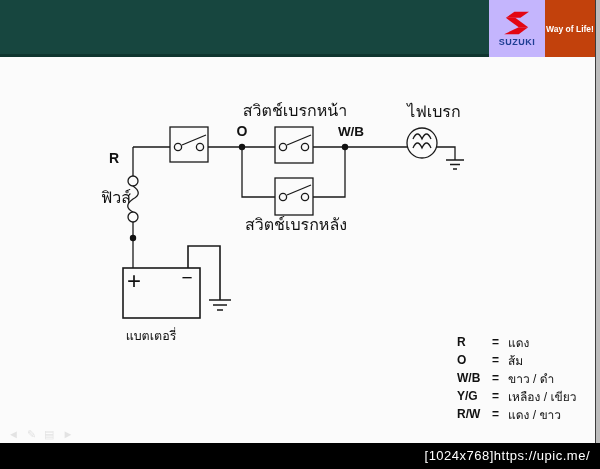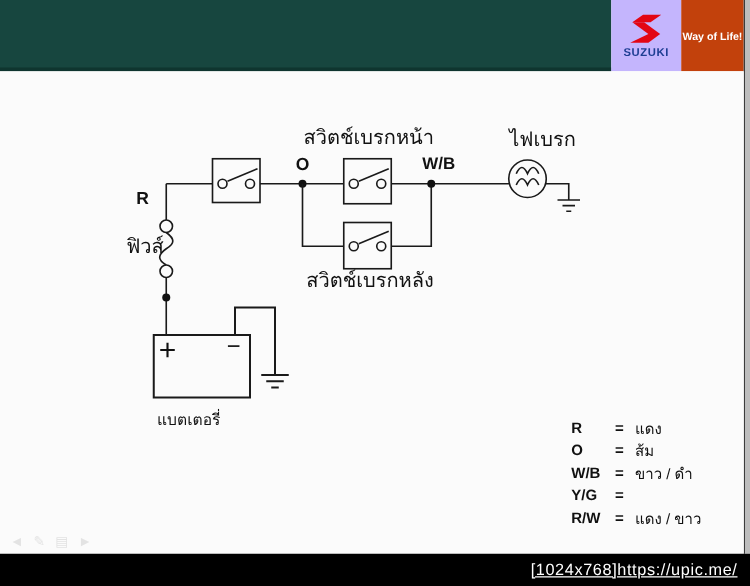--- a/index.html
+++ b/index.html
@@ -41,21 +41,21 @@
   .legend-eq{width:16px;font-weight:bold;}
   .legend-value{white-space:nowrap;}
 
   
   .controls{position:absolute;left:8px;top:428px;display:flex;gap:8px;}
   .ctrl{color:#e3e3e3;font-size:11px;line-height:13px;cursor:pointer;}
 
   
   .footer{position:absolute;left:0;top:443px;width:600px;height:26px;background:#000000;
           color:#ffffff;font-size:13px;line-height:26px;text-align:right;
-          padding-right:10px;box-sizing:border-box;letter-spacing:.5px;text-decoration:underline;}
+          padding-right:10px;box-sizing:border-box;letter-spacing:.5px;}
 </style>
 </head>
 <body>
 
 <div class="stage">
 
   <div class="header"></div>
 
   <div class="logo-box">
     <svg width="30" height="24" viewBox="0 0 30 28">
@@ -158,20 +158,21 @@
       <span class="legend-value">ส้ม</span>
     </div>
     <div class="legend-row">
       <span class="legend-code">W/B</span>
       <span class="legend-eq">=</span>
       <span class="legend-value">ขาว / ดำ</span>
     </div>
     <div class="legend-row">
       <span class="legend-code">Y/G</span>
       <span class="legend-eq">=</span>
+      <span class="legend-value">เหลือง / เขียว</span>
     </div>
     <div class="legend-row">
       <span class="legend-code">R/W</span>
       <span class="legend-eq">=</span>
       <span class="legend-value">แดง / ขาว</span>
     </div>
   </div>
 
   <div class="controls">
     <span class="ctrl">◄</span>

